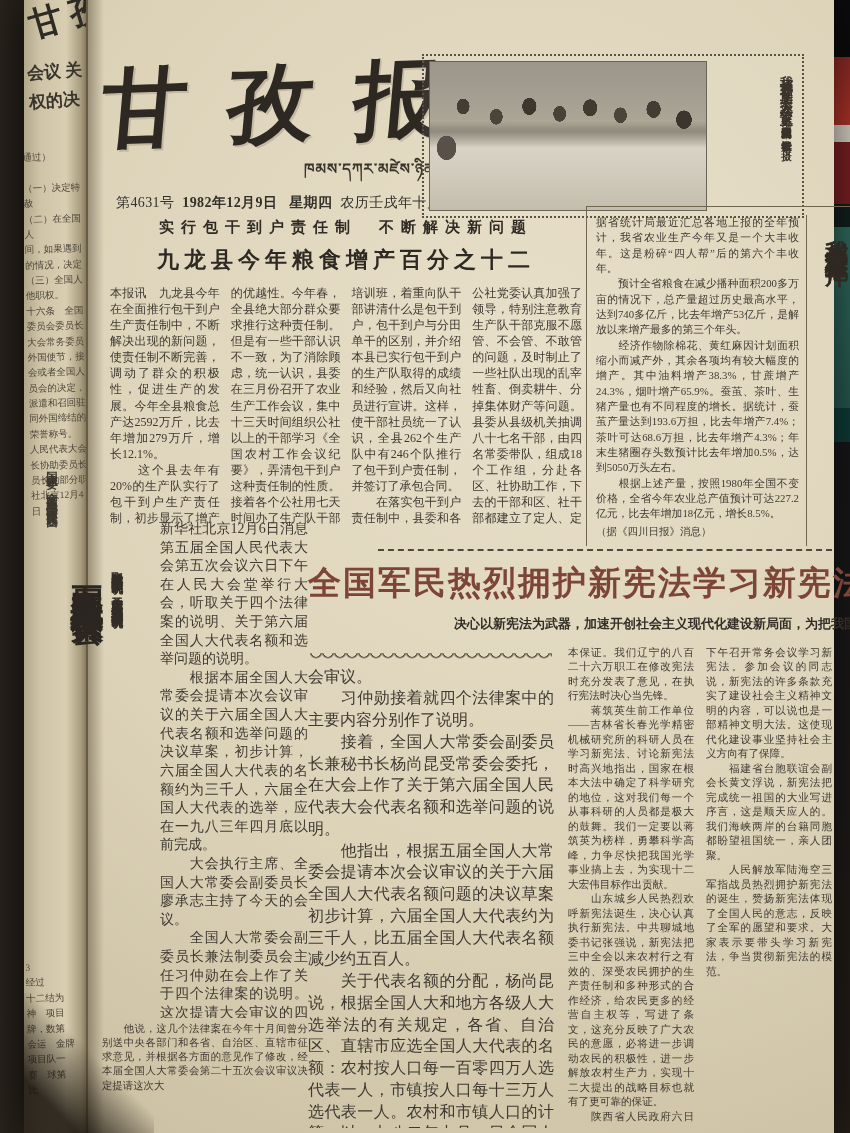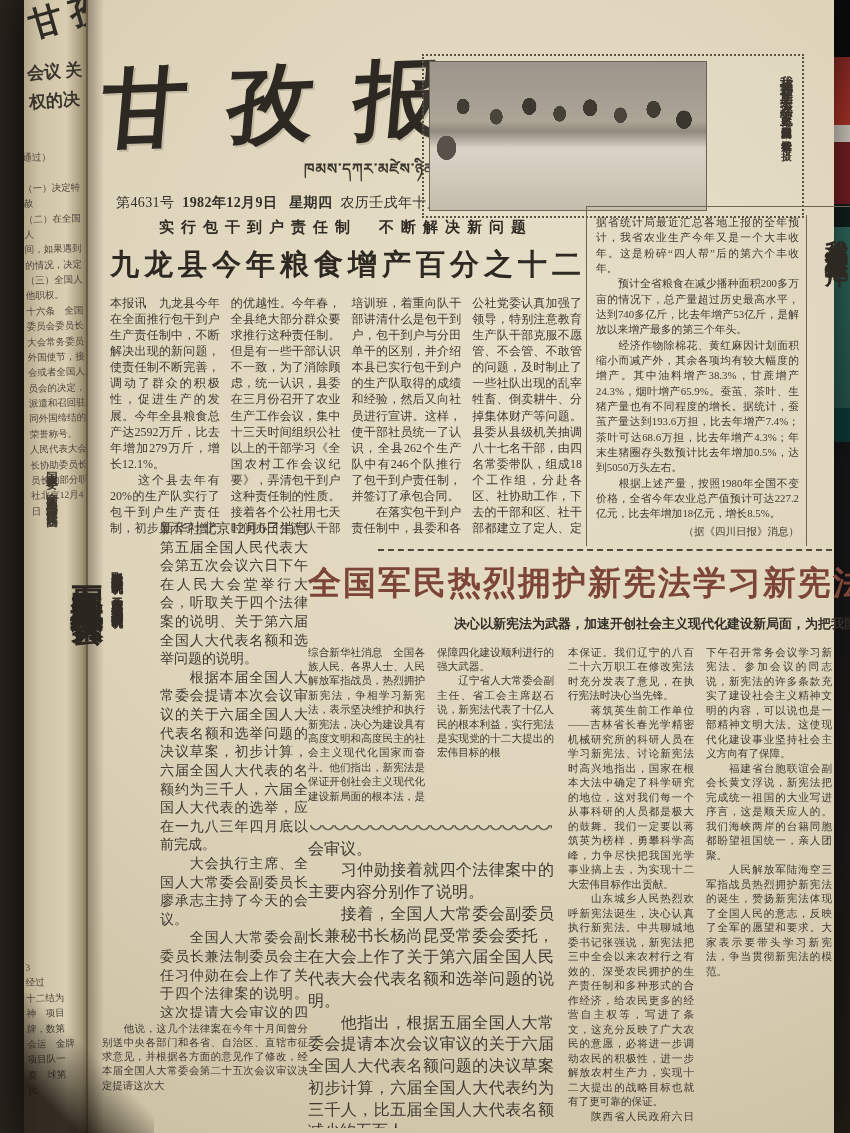--- a/index.html
+++ b/index.html
@@ -80,33 +80,33 @@
       linear-gradient(180deg,rgba(0,0,0,0) 40%,rgba(60,55,48,.28) 47%,rgba(0,0,0,0) 58%),
       linear-gradient(180deg,#9b958b 0%,#aea898 46%,#d8d3c5 58%,#cfcaba 78%,#c3bdae 100%);}
   .photo-caption{width:82px;writing-mode:vertical-rl;padding:3px 2px 3px 6px;
     font-size:10.5px;line-height:1.45;color:#3a342c;}
   .cap-title{font-size:13px;font-weight:bold;letter-spacing:3px;margin-left:4px;}
   .cap-credit{font-weight:bold;}
 
   
   .jiulong{position:absolute;left:0;top:218px;width:472px;margin-left:24px;}
   .kicker{text-align:center;font-size:15px;font-weight:bold;letter-spacing:7px;color:#2f2a23;white-space:nowrap;}
-  .headlineA{text-align:center;font-size:29px;font-weight:900;letter-spacing:5px;
+  .headlineA{text-align:center;font-size:22px;font-weight:900;letter-spacing:5px;
     color:#2e2922;margin-top:8px;white-space:nowrap;}
   .bodyA{margin-top:10px;height:248px;overflow:hidden;
     column-count:4;column-gap:11px;column-fill:auto;
     font-size:12px;line-height:1.34;text-align:justify;}
   .prose{white-space:pre-wrap;}
 
   
   .province{position:absolute;left:500px;top:206px;width:266px;height:340px;
     display:flex;border-left:1px solid #6f654f;border-top:1px solid #6f654f;
     padding:8px 0 0 9px;box-sizing:border-box;}
   .province-body{flex:1;font-size:10.8px;line-height:1.42;text-align:justify;overflow:hidden;}
-  .province-credit{text-align:right;font-size:10.5px;margin-top:3px;}
+  .province-credit{text-align:left;font-size:10.5px;margin-top:3px;}
   .province-headline{width:40px;writing-mode:vertical-rl;text-orientation:upright;
     font-size:23px;font-weight:900;letter-spacing:2px;color:#2e2922;
     border-left:1px solid #6f654f;margin-left:7px;padding:6px 0 0 5px;}
 
   
   .constitution{position:absolute;left:222px;top:549px;width:524px;}
   .constitution::before{content:"";position:absolute;left:70px;right:0;top:0;
     border-top:2px dashed #50483a;}
   .headlineC{font-size:33px;font-weight:900;letter-spacing:2px;color:#7c4538;
     margin:12px 0 8px 0;white-space:nowrap;}
@@ -224,22 +224,20 @@
         <div class="province-credit">（据《四川日报》消息）</div>
       </div>
       <div class="province-headline">我省今年粮食增产五十三亿斤</div>
     </div>
 
     <div class="constitution">
       <div class="headlineC">全国军民热烈拥护新宪法学习新宪法</div>
       <div class="subC sub1">决心以新宪法为武器，加速开创社会主义现代化建设新局面，为把我国建设成为</div>
       <div class="c-body">
         <div class="c-left">
-          <div class="c-left-top prose">综合新华社消息　全国各族人民、各界人士、人民解放军指战员，热烈拥护新宪法，争相学习新宪法，表示坚决维护和执行新宪法，决心为建设具有高度文明和高度民主的社会主义现代化国家而奋斗。他们指出，新宪法是保证开创社会主义现代化建设新局面的根本法，是保障四化建设顺利进行的强大武器。
-　　辽宁省人大常委会副主任、省工会主席赵石说，新宪法代表了十亿人民的根本利益，实行宪法是实现党的十二大提出的宏伟目标的根</div>
           <div class="wavy"></div>
           <div class="d-cont prose">会审议。
 　　习仲勋接着就四个法律案中的主要内容分别作了说明。
 　　接着，全国人大常委会副委员长兼秘书长杨尚昆受常委会委托，在大会上作了关于第六届全国人民代表大会代表名额和选举问题的说明。
 　　他指出，根据五届全国人大常委会提请本次会议审议的关于六届全国人大代表名额问题的决议草案初步计算，六届全国人大代表约为三千人，比五届全国人大代表名额减少约五百人。
 　　关于代表名额的分配，杨尚昆说，根据全国人大和地方各级人大选举法的有关规定，各省、自治区、直辖市应选全国人大代表的名额：农村按人口每一百零四万人选代表一人，市镇按人口每十三万人选代表一人。农村和市镇人口的计算，以一九八二年七月一日全国人口普查的数字为准。他还就适当照顾人口特少的省、自治区和少数民族代表名额的问题，解放军代表、台湾省代表、归国华侨代表的名额分配问题作了说明。</div>
           <div class="cont-note">（下转四版）</div>
         </div>
         <div class="c-right prose">本保证。我们辽宁的八百二十六万职工在修改宪法时充分发表了意见，在执行宪法时决心当先锋。
 　　蒋筑英生前工作单位——吉林省长春光学精密机械研究所的科研人员在学习新宪法、讨论新宪法时高兴地指出，国家在根本大法中确定了科学研究的地位，这对我们每一个从事科研的人员都是极大的鼓舞。我们一定要以蒋筑英为榜样，勇攀科学高峰，力争尽快把我国光学事业搞上去，为实现十二大宏伟目标作出贡献。

